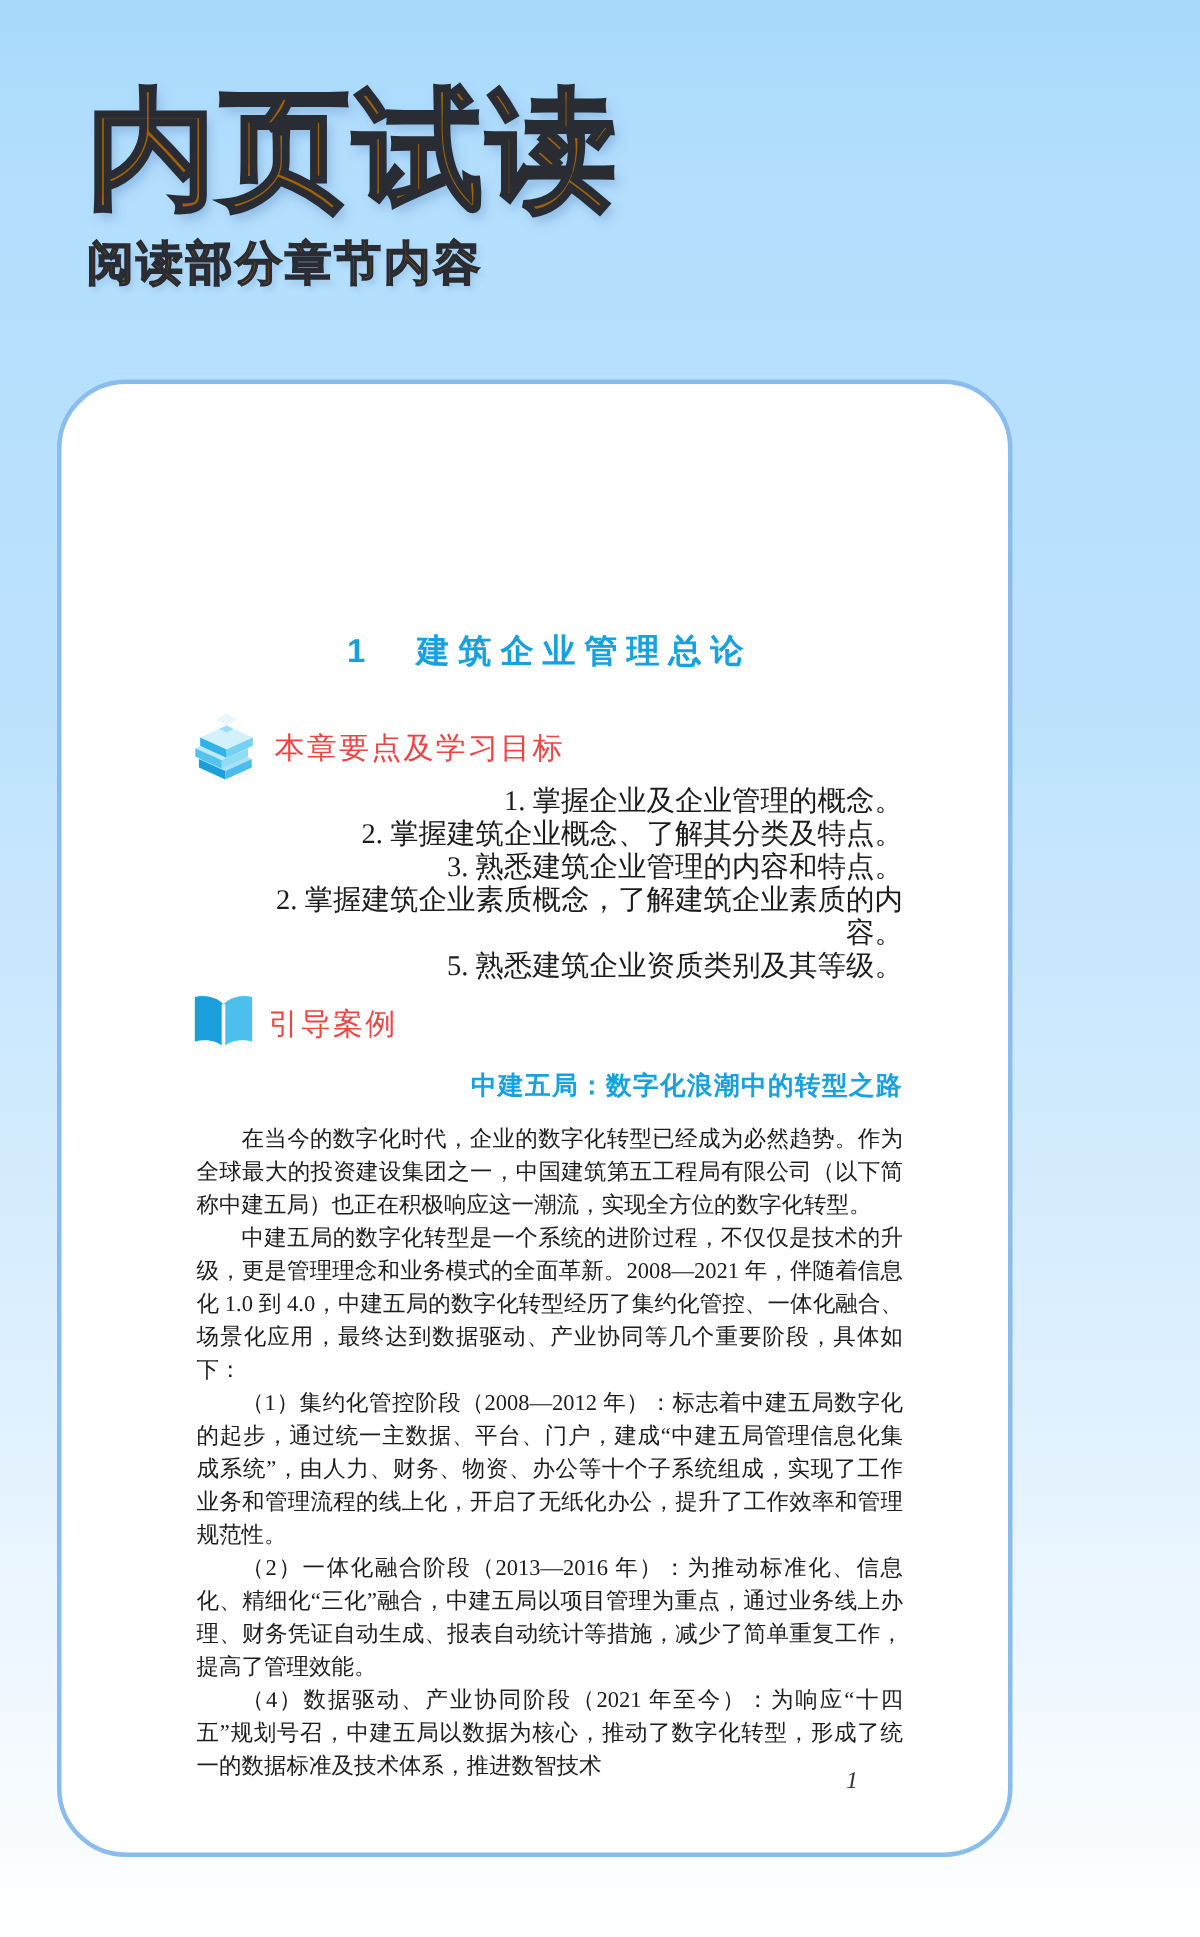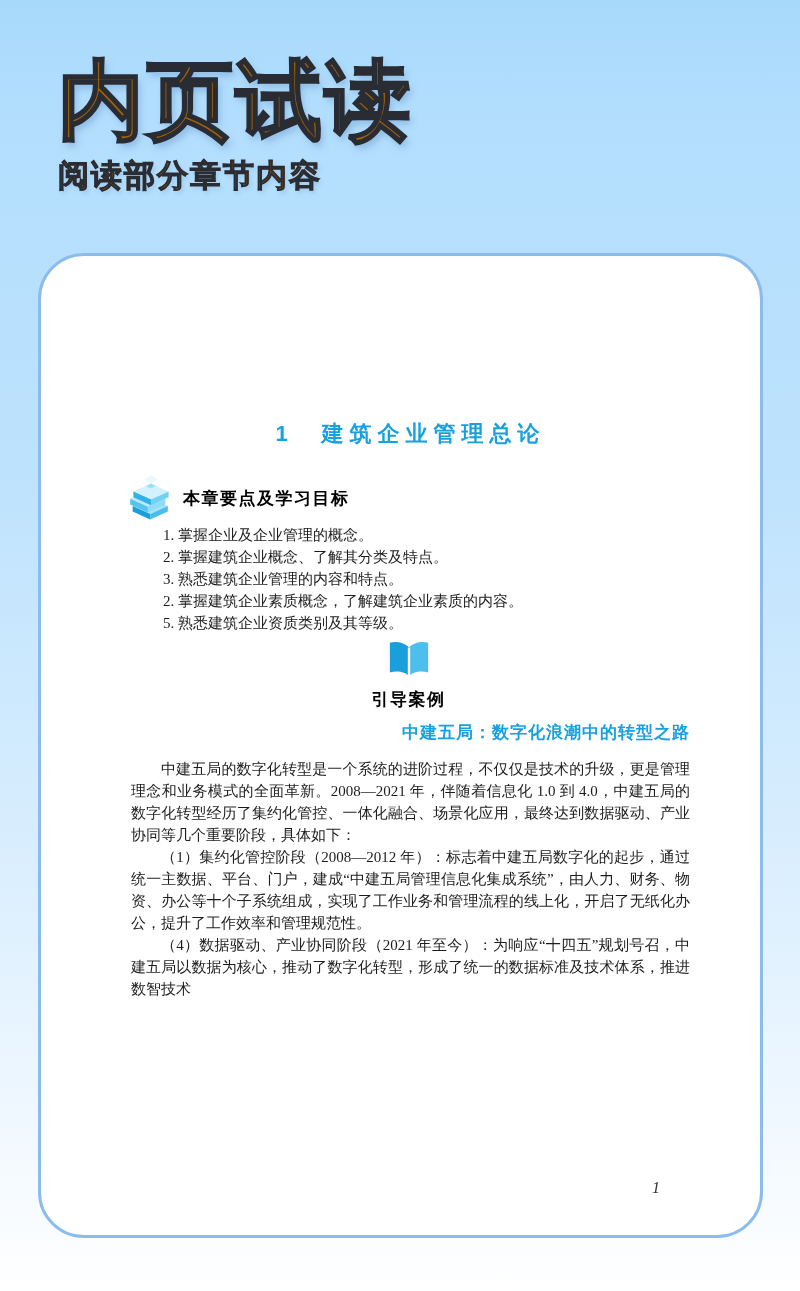--- a/index.html
+++ b/index.html
@@ -15,37 +15,37 @@
     font-size: 86px; font-weight: 900; letter-spacing: 3px; line-height: 1.04;
     -webkit-text-stroke: 2.5px #2a2c33;
     text-shadow: 3px 5px 7px rgba(110,155,205,0.55);
   }
   .header-subtitle {
     margin-top: 10px; font-size: 31px; font-weight: bold; letter-spacing: 2px;
     -webkit-text-stroke: 1px #2a2c33;
     text-shadow: 2px 3px 4px rgba(120,160,205,0.4);
   }
   .card {
-    position: absolute; left: 38px; top: 253px; width: 725px; height: 985px;
+    position: absolute; left: 38px; top: 253px; width: 637px; height: 985px;
     background: #ffffff; border: 3px solid #8abded; border-radius: 46px;
     overflow: hidden;
   }
   .card-inner { padding: 163px 70px 0 90px; height: 100%; position: relative; }
   .chapter-title {
     text-align: center; color: #18a1de; font-size: 22px; font-weight: bold;
     letter-spacing: 6px; white-space: nowrap;
   }
   .sec-head { display: flex; align-items: center; gap: 8px; margin-left: -4px; }
   .sec-head.first  { margin-top: 26px; }
-  .sec-head.second { margin-top: 6px; flex-direction: column; }
-  .sec-label { color: #000000; font-size: 17px; font-weight: bold; letter-spacing: 1.5px; }
+  .sec-head.second { margin-top: 6px; }
+  .sec-label { color: #ef4444; font-size: 20px; font-weight: normal; letter-spacing: 1.5px; }
   .obj-list {
     margin: 3px 0 0 32px;
     font-family: "Liberation Serif", serif;
-    font-size: 15px; line-height: 22px; color: #1c1c1c;
+    font-size: 19px; line-height: 22px; color: #1c1c1c; text-align: right;
   }
   .case-title {
     margin-top: 10px; text-align: right; color: #18a1de;
     font-size: 17px; font-weight: bold; letter-spacing: 1px;
   }
   .case-body {
     margin-top: 14px;
     font-family: "Liberation Serif", serif;
     font-size: 15px; line-height: 22px; color: #1c1c1c;
     text-align: justify;
@@ -105,20 +105,22 @@
           <path d="M23 7 C27 2 37 0 43 2 L43 33 C36 31 27 32 23 37 Z" fill="#4cbfec"></path>
           <path d="M23 7 L23 37" stroke="#ffffff" stroke-width="2.5"></path>
         </svg>
       </span>
       <span class="sec-label">引导案例</span>
     </div>
 
     <div class="case-title">中建五局：数字化浪潮中的转型之路</div>
 
     <div class="case-body">
+      <p>在当今的数字化时代，企业的数字化转型已经成为必然趋势。作为全球最大的投资建设集团之一，中国建筑第五工程局有限公司（以下简称中建五局）也正在积极响应这一潮流，实现全方位的数字化转型。</p>
       <p>中建五局的数字化转型是一个系统的进阶过程，不仅仅是技术的升级，更是管理理念和业务模式的全面革新。2008—2021 年，伴随着信息化 1.0 到 4.0，中建五局的数字化转型经历了集约化管控、一体化融合、场景化应用，最终达到数据驱动、产业协同等几个重要阶段，具体如下：</p>
       <p>（1）集约化管控阶段（2008—2012 年）：标志着中建五局数字化的起步，通过统一主数据、平台、门户，建成“中建五局管理信息化集成系统”，由人力、财务、物资、办公等十个子系统组成，实现了工作业务和管理流程的线上化，开启了无纸化办公，提升了工作效率和管理规范性。</p>
+      <p>（2）一体化融合阶段（2013—2016 年）：为推动标准化、信息化、精细化“三化”融合，中建五局以项目管理为重点，通过业务线上办理、财务凭证自动生成、报表自动统计等措施，减少了简单重复工作，提高了管理效能。</p>
       <p>（4）数据驱动、产业协同阶段（2021 年至今）：为响应“十四五”规划号召，中建五局以数据为核心，推动了数字化转型，形成了统一的数据标准及技术体系，推进数智技术</p>
     </div>
 
     <div class="page-number">1</div>
   </div>
 </div>
 
 </body></html>

